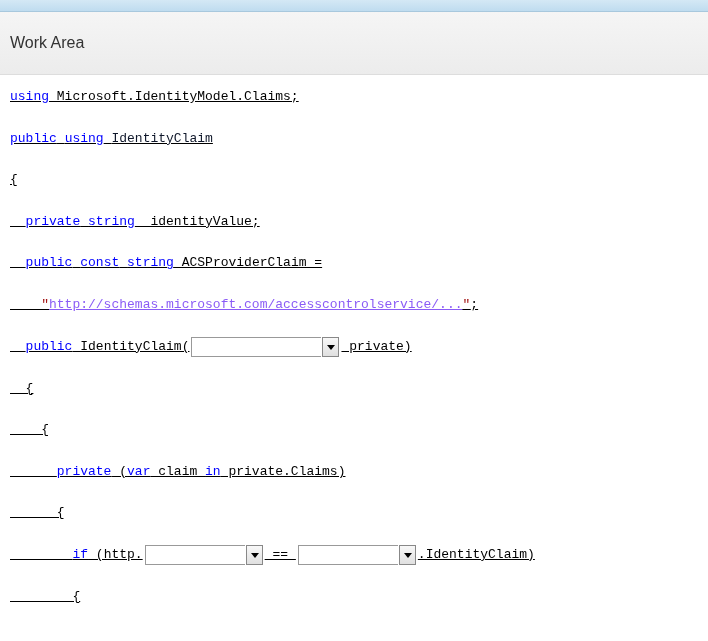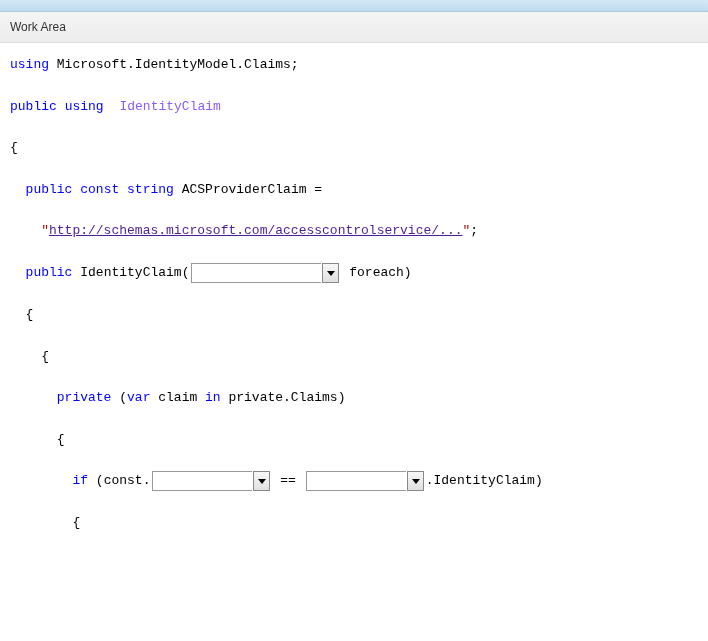--- a/index.html
+++ b/index.html
@@ -10,36 +10,36 @@
       width: 708px;
     }
     .top-bar {
       height: 12px;
       background: linear-gradient(to bottom, #d4e8f5, #bfdcef);
       border-bottom: 1px solid #a8c8dd;
     }
     .header {
       background: linear-gradient(to bottom, #f5f5f5, #ececec);
       border-bottom: 1px solid #ddd;
-      padding: 8px 10px;
+      padding: 22px 10px;
       font-family: Tahoma, Arial, sans-serif;
-      font-size: 12px;
+      font-size: 16px;
       color: #333;
     }
     .code-area {
       padding: 12px 10px;
       line-height: 1.6;
       white-space: pre;
       color: #000;
     }
     .kw { color: #0000ff; }
-    .type { color: #8b5cf6; margin-left: 8px; }
+    .type { color: #0f172a; }
     .str { color: #a31515; }
     .link {
-      color: #4c1d95;
+      color: #8b5cf6;
       text-decoration: underline;
     }
     .combo {
       display: inline-block;
       vertical-align: middle;
       width: 130px;
       height: 20px;
       background: #fff;
       border: 1px solid #999;
       border-right: none;
@@ -62,41 +62,42 @@
       content: "";
       position: absolute;
       top: 7px;
       left: 4px;
       width: 0;
       height: 0;
       border-left: 4px solid transparent;
       border-right: 4px solid transparent;
       border-top: 5px solid #000;
     }
-    .line { display: block; }
+    .line { display: block; text-decoration: underline; }
   </style>
 </head>
 <body>
 
 <div class="top-bar"></div>
 <div class="header">
   <span>Work Area</span>
 </div>
 
 <div class="code-area"><span class="line"><span class="kw">using</span><span> Microsoft.IdentityModel.Claims;</span></span>
 <span class="line"><span class="kw">public</span> <span class="kw">using</span> <span class="type">IdentityClaim</span></span>
 <span class="line"><span>{</span></span>
+<span class="line">  <span class="kw">private</span> <span class="kw">string</span><span> _identityValue;</span></span>
 <span class="line">  <span class="kw">public</span> <span class="kw">const</span> <span class="kw">string</span><span> ACSProviderClaim =</span></span>
 <span class="line"><span class="str">    "</span><span class="str link">http://schemas.microsoft.com/accesscontrolservice/...</span><span class="str">"</span><span>;</span></span>
-<span class="line">  <span class="kw">public</span><span> IdentityClaim(</span><span class="combo"></span><span class="combo-btn"></span><span> foreach)</span></span>
+<span class="line">  <span class="kw">public</span><span> IdentityClaim(</span><span class="combo"></span><span class="combo-btn"></span><span> private)</span></span>
 <span class="line"><span>  {</span></span>
 <span class="line"><span>    {</span></span>
 <span class="line">      <span class="kw">private</span><span> (</span><span class="kw">var</span><span> claim </span><span class="kw">in</span><span> private.Claims)</span></span>
 <span class="line"><span>      {</span></span>
-<span class="line">        <span class="kw">if</span><span> (const.</span><span class="combo combo-narrow"></span><span class="combo-btn"></span><span> == </span><span class="combo combo-narrow"></span><span class="combo-btn"></span><span>.IdentityClaim)</span></span>
+<span class="line">        <span class="kw">if</span><span> (http.</span><span class="combo combo-narrow"></span><span class="combo-btn"></span><span> == </span><span class="combo combo-narrow"></span><span class="combo-btn"></span><span>.IdentityClaim)</span></span>
 <span class="line"><span>        {</span></span>
 
 
 
 
 
 
 
 
 

